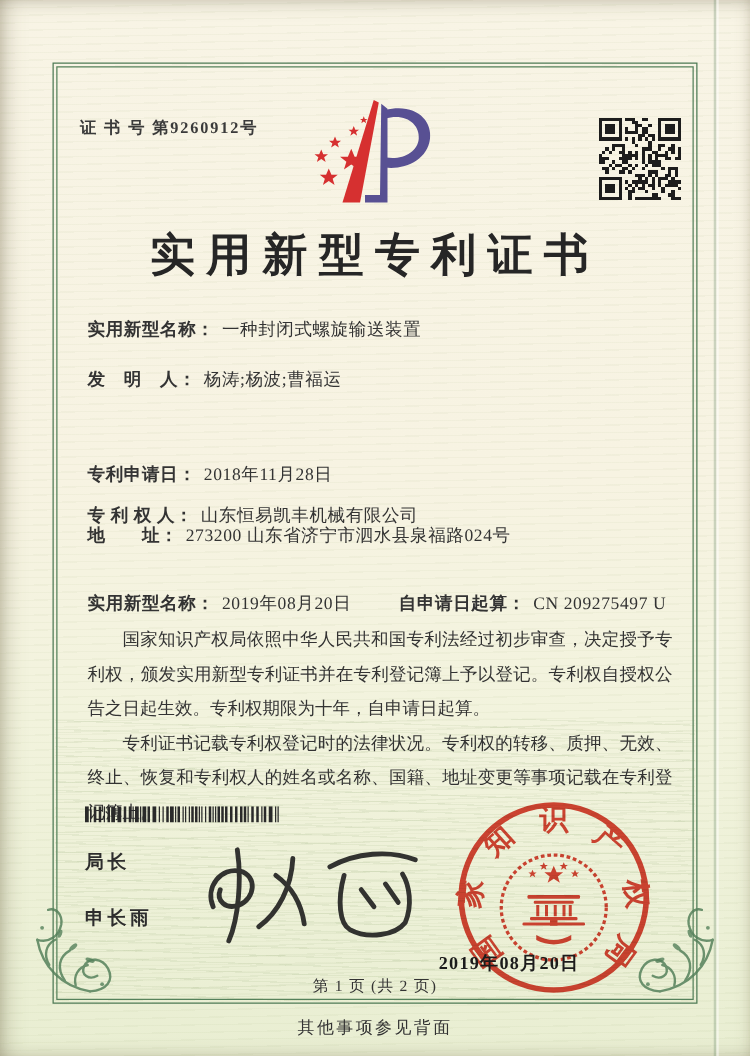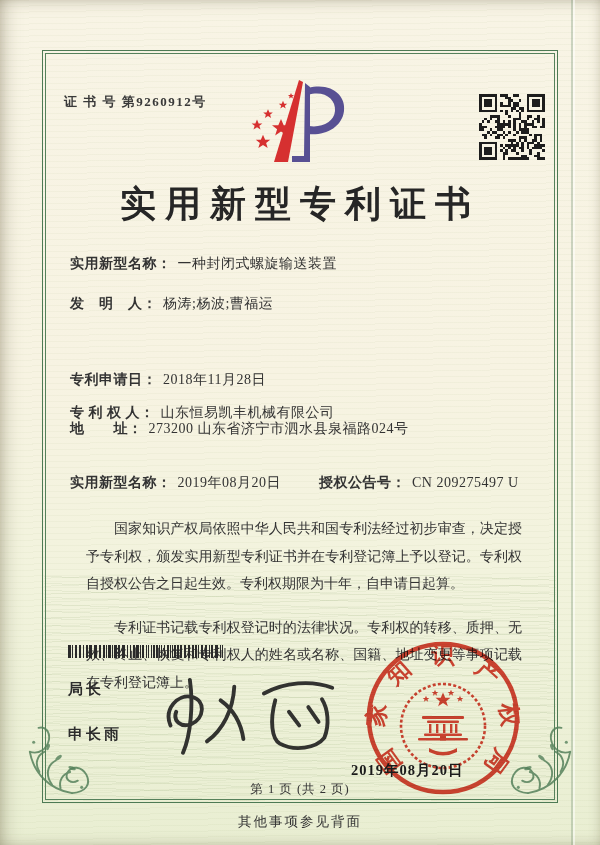--- a/index.html
+++ b/index.html
@@ -52,21 +52,21 @@
     position:absolute;left:70px;width:470px;
     font-size:14px;color:#333;letter-spacing:.5px;white-space:nowrap;
   }
   .flabel{font-weight:600;}
   .fval{margin-left:6px;font-weight:500;}
   .grant-pair2{margin-left:38px;}
   .body-text{
     position:absolute;left:70px;top:499px;width:468px;
     font-size:14px;line-height:27.5px;color:#333;text-align:justify;
   }
-  .body-text p{margin:16px;text-indent:2em;font-family:Liberation Serif, serif;}
+  .body-text p{margin:0;text-indent:2em;font-family:Liberation Serif, serif;}
   .barcode{
     position:absolute;left:68px;top:645px;width:160px;height:13px;
     display:flex;align-items:stretch;overflow:hidden;
   }
   .barcode div{background:#2a2a2a;flex:0 0 auto;}
   .comm-title{position:absolute;left:68px;top:680px;font-size:15px;letter-spacing:3px;color:#2d2d2d;font-weight:600;}
   .comm-name{position:absolute;left:68px;top:725px;font-size:15px;letter-spacing:3px;color:#2d2d2d;font-weight:600;}
   .signature{position:absolute;left:150px;top:668px;width:205px;height:92px;}
   .seal{position:absolute;left:361px;top:634px;width:164px;height:164px;mix-blend-mode:multiply;opacity:.93;}
   .seal-date{
@@ -418,21 +418,21 @@
   <div class="field" style="top:371px">
     <span class="flabel">专利申请日：</span><span class="fval">2018年11月28日</span>
   </div>
   <div class="field" style="top:404px">
     <span class="flabel">专 利 权 人：</span><span class="fval">山东恒易凯丰机械有限公司</span>
   </div>
   <div class="field" style="top:420px">
     <span class="flabel">地　　址：</span><span class="fval">273200 山东省济宁市泗水县泉福路024号</span>
   </div>
   <div class="field" style="top:474px">
-    <span class="flabel">实用新型名称：</span><span class="fval">2019年08月20日</span><span class="flabel grant-pair2">授权公告号：</span><span class="fval">CN 209275497 U</span>
+    <span class="flabel">实用新型名称：</span><span class="fval">2019年08月20日</span><span class="flabel grant-pair2">自申请日起算：</span><span class="fval">CN 209275497 U</span>
   </div>
 
   <div class="body-text">
     <p>国家知识产权局依照中华人民共和国专利法经过初步审查，决定授予专利权，颁发实用新型专利证书并在专利登记簿上予以登记。专利权自授权公告之日起生效。专利权期限为十年，自申请日起算。</p>
     <p>专利证书记载专利权登记时的法律状况。专利权的转移、质押、无效、终止、恢复和专利权人的姓名或名称、国籍、地址变更等事项记载在专利登记簿上。</p>
   </div>
 
   <div id="barcode" class="barcode">
       <div style="width:3px;margin-right:1px"></div>
       <div style="width:1px;margin-right:2px"></div>

